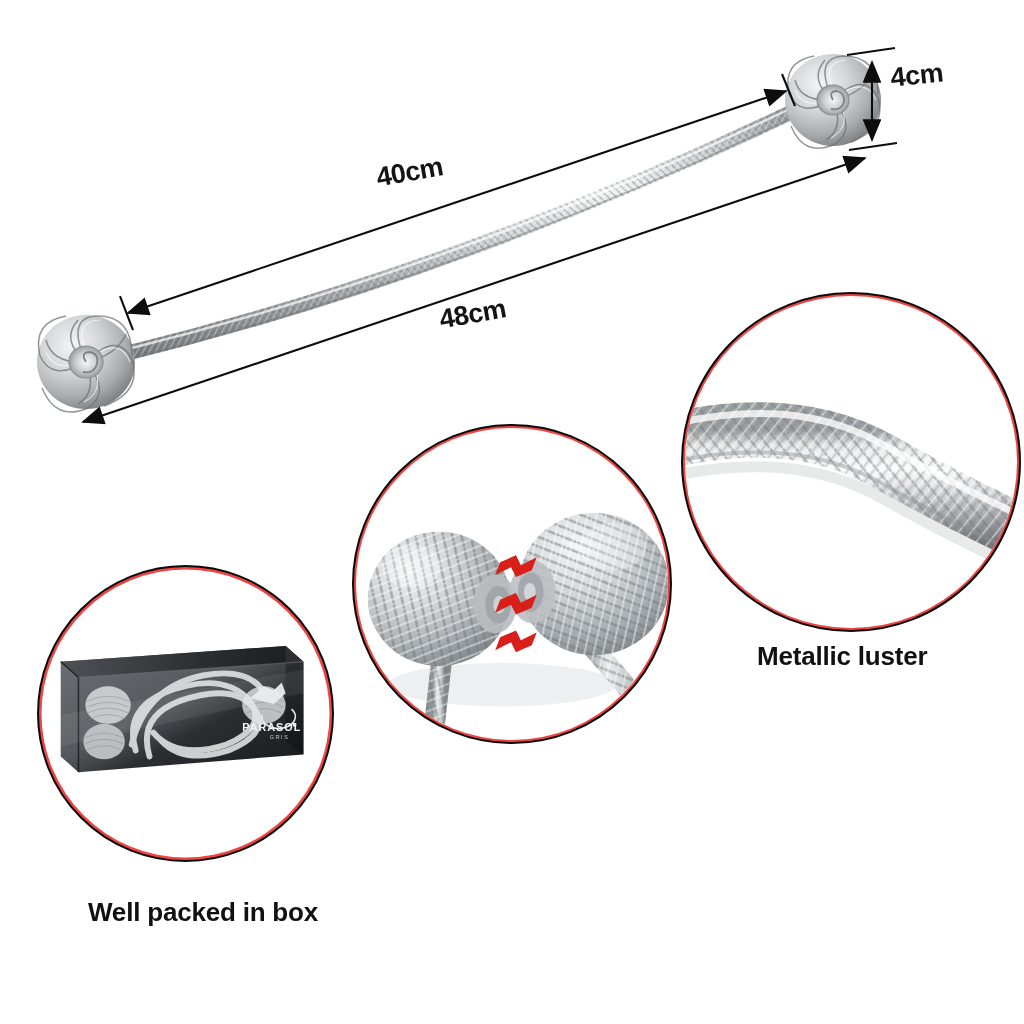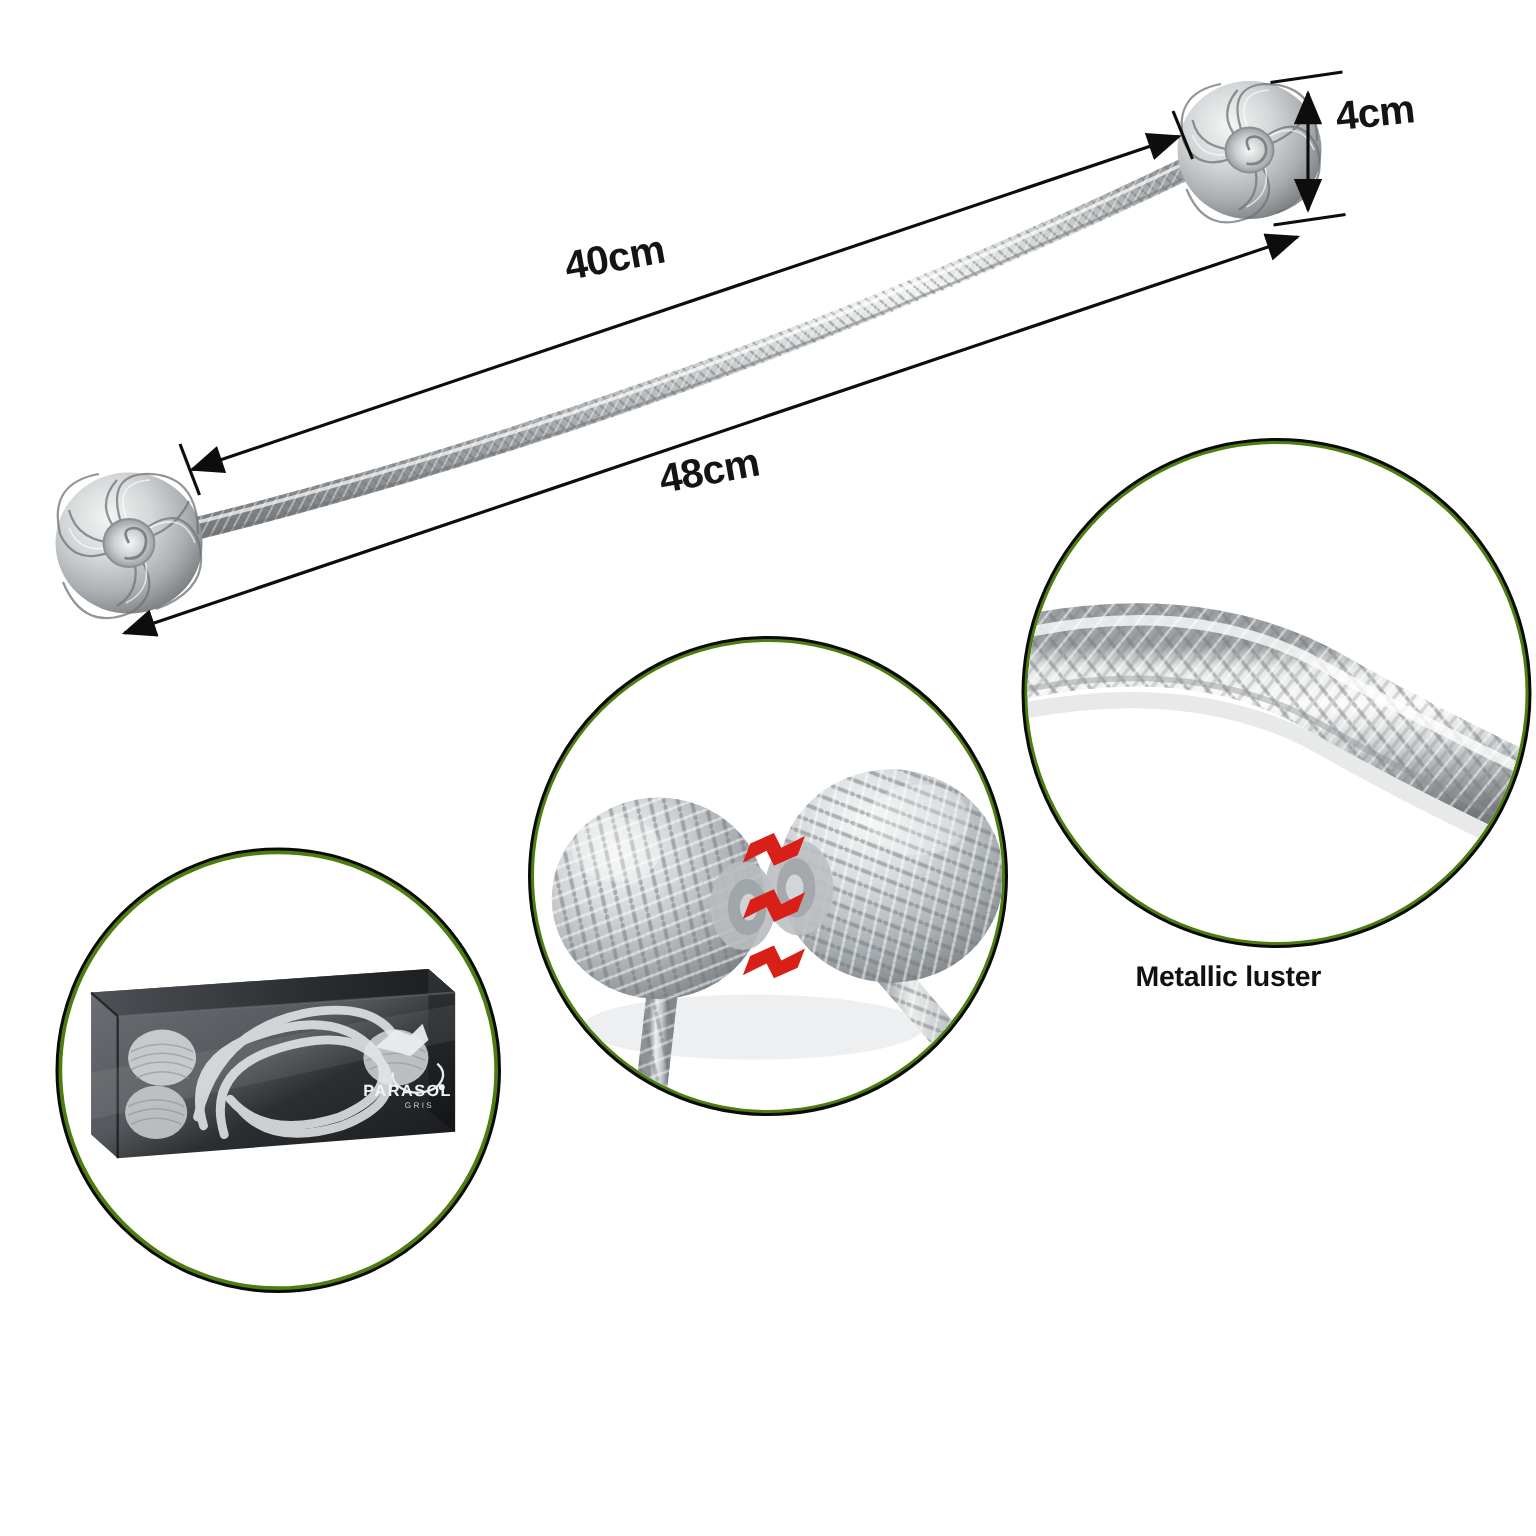--- a/index.html
+++ b/index.html
@@ -50,35 +50,35 @@
     font-size: 27px;
     transform: rotate(-6deg);
     transform-origin: left top;
   }
 
   
   .feature-caption {
     position: absolute;
     font-family: "Liberation Sans", sans-serif;
     font-weight: bold;
-    font-size: 19px;
+    font-size: 26px;
     color: #111111;
     white-space: nowrap;
     letter-spacing: -0.2px;
   }
   #caption-metallic { left: 757px; top: 641px; }
   #caption-magnet   { left: 433px; top: 761px; }
   #caption-box      { left: 88px;  top: 897px; }
 
   
   .feature-circle {
     position: absolute;
     border-radius: 50%;
     border: 2.5px solid #0a0a0a;
-    background: #4d7c0f;
+    background: #ef4444;
     overflow: hidden;
     box-sizing: border-box;
   }
   #circle-metallic { left: 681px; top: 292px; width: 340px; height: 340px; }
   #circle-magnet   { left: 352px; top: 424px; width: 320px; height: 320px; }
   #circle-box      { left: 37px;  top: 565px; width: 297px; height: 297px; }
 
   .svgfull { position: absolute; left: 0; top: 0; width: 100%; height: 100%; display: block; }
 </style>
 </head>
@@ -377,14 +377,15 @@
             <path d="M214 133 l14 -12 l10 4 l8 -8 l4 11 l-12 11 l-11 -3 z" fill="#e9ecee" opacity="0.95"></path>
             <path d="M226 150 a17 12 0 1 0 30 -6" fill="none" stroke="#e9ecee" stroke-width="1.6"></path>
             <text x="206" y="166" font-family="Liberation Sans, sans-serif" font-size="11" font-weight="bold" fill="#f0f2f3" letter-spacing="1">PARASOL</text>
             <circle cx="259" cy="160" r="2" fill="#f0f2f3"></circle>
             <text x="234" y="174" font-family="Liberation Sans, sans-serif" font-size="5.5" fill="#c9ced1" letter-spacing="1.6">GRIS</text>
           </g>
         </g>
       </g>
     </svg>
   </div>
+  <div class="feature-caption" id="caption-box">Well packed in box</div>
 
 </div>
 
 </body></html>

